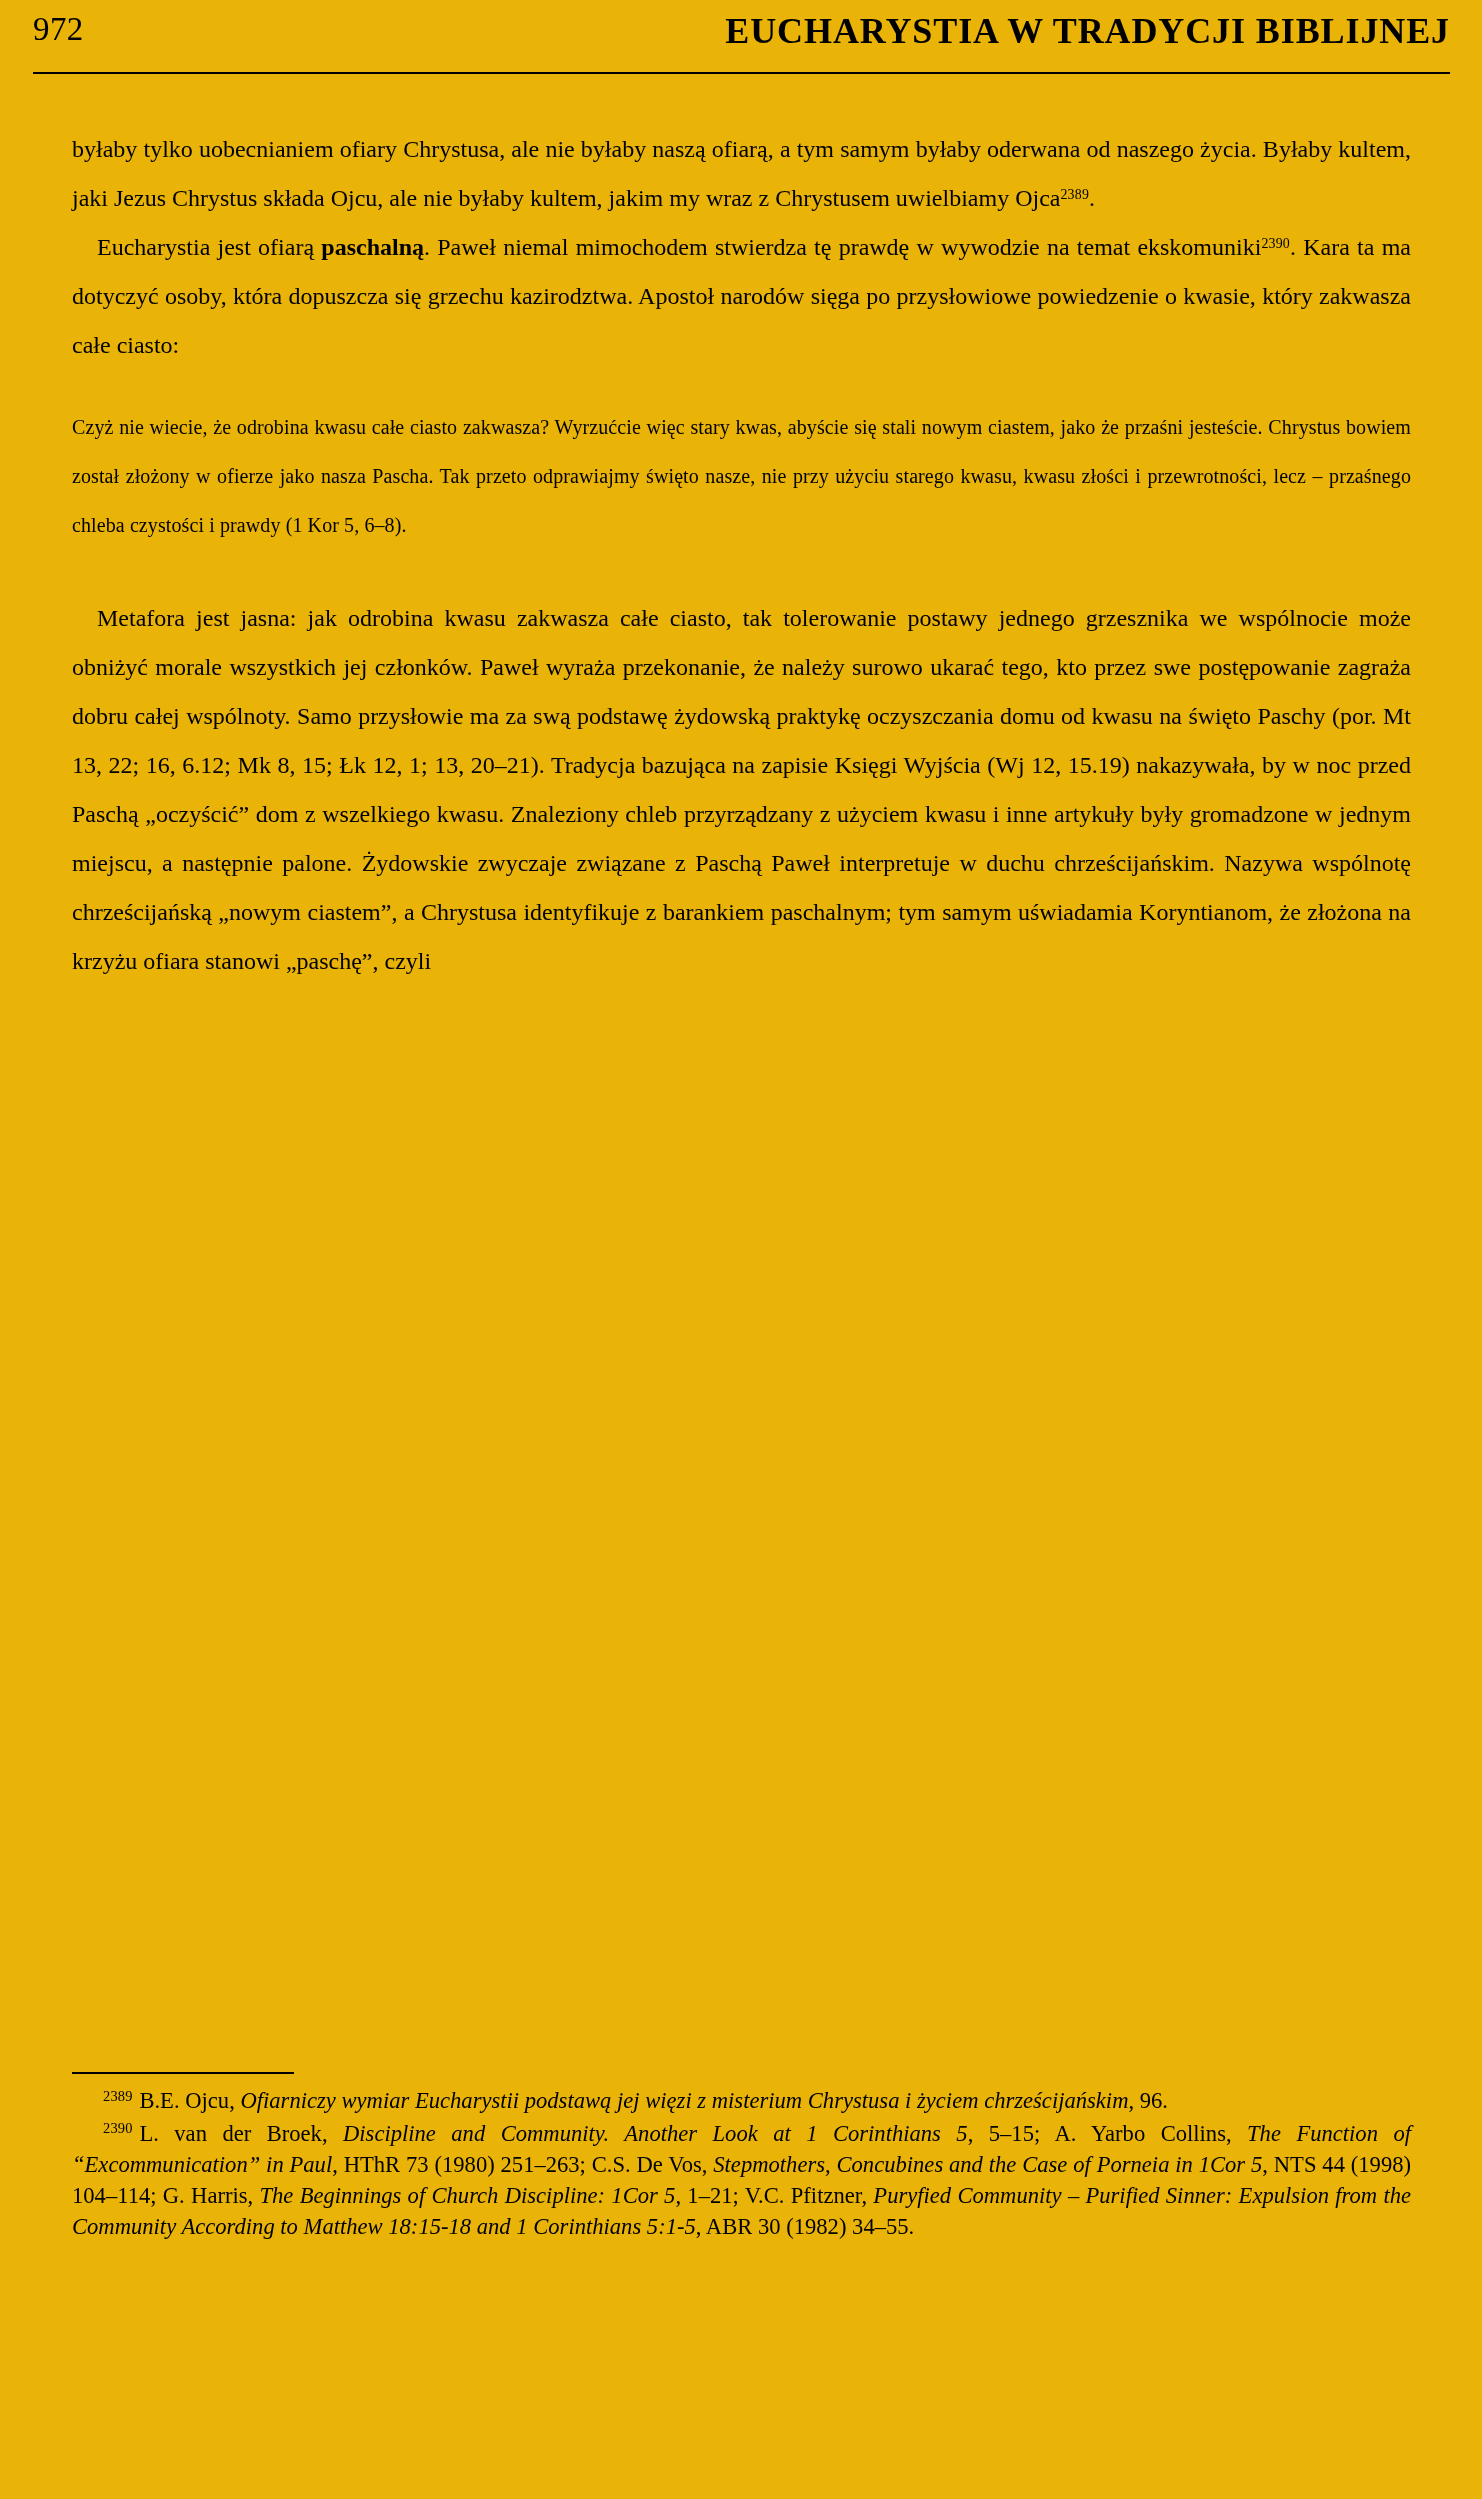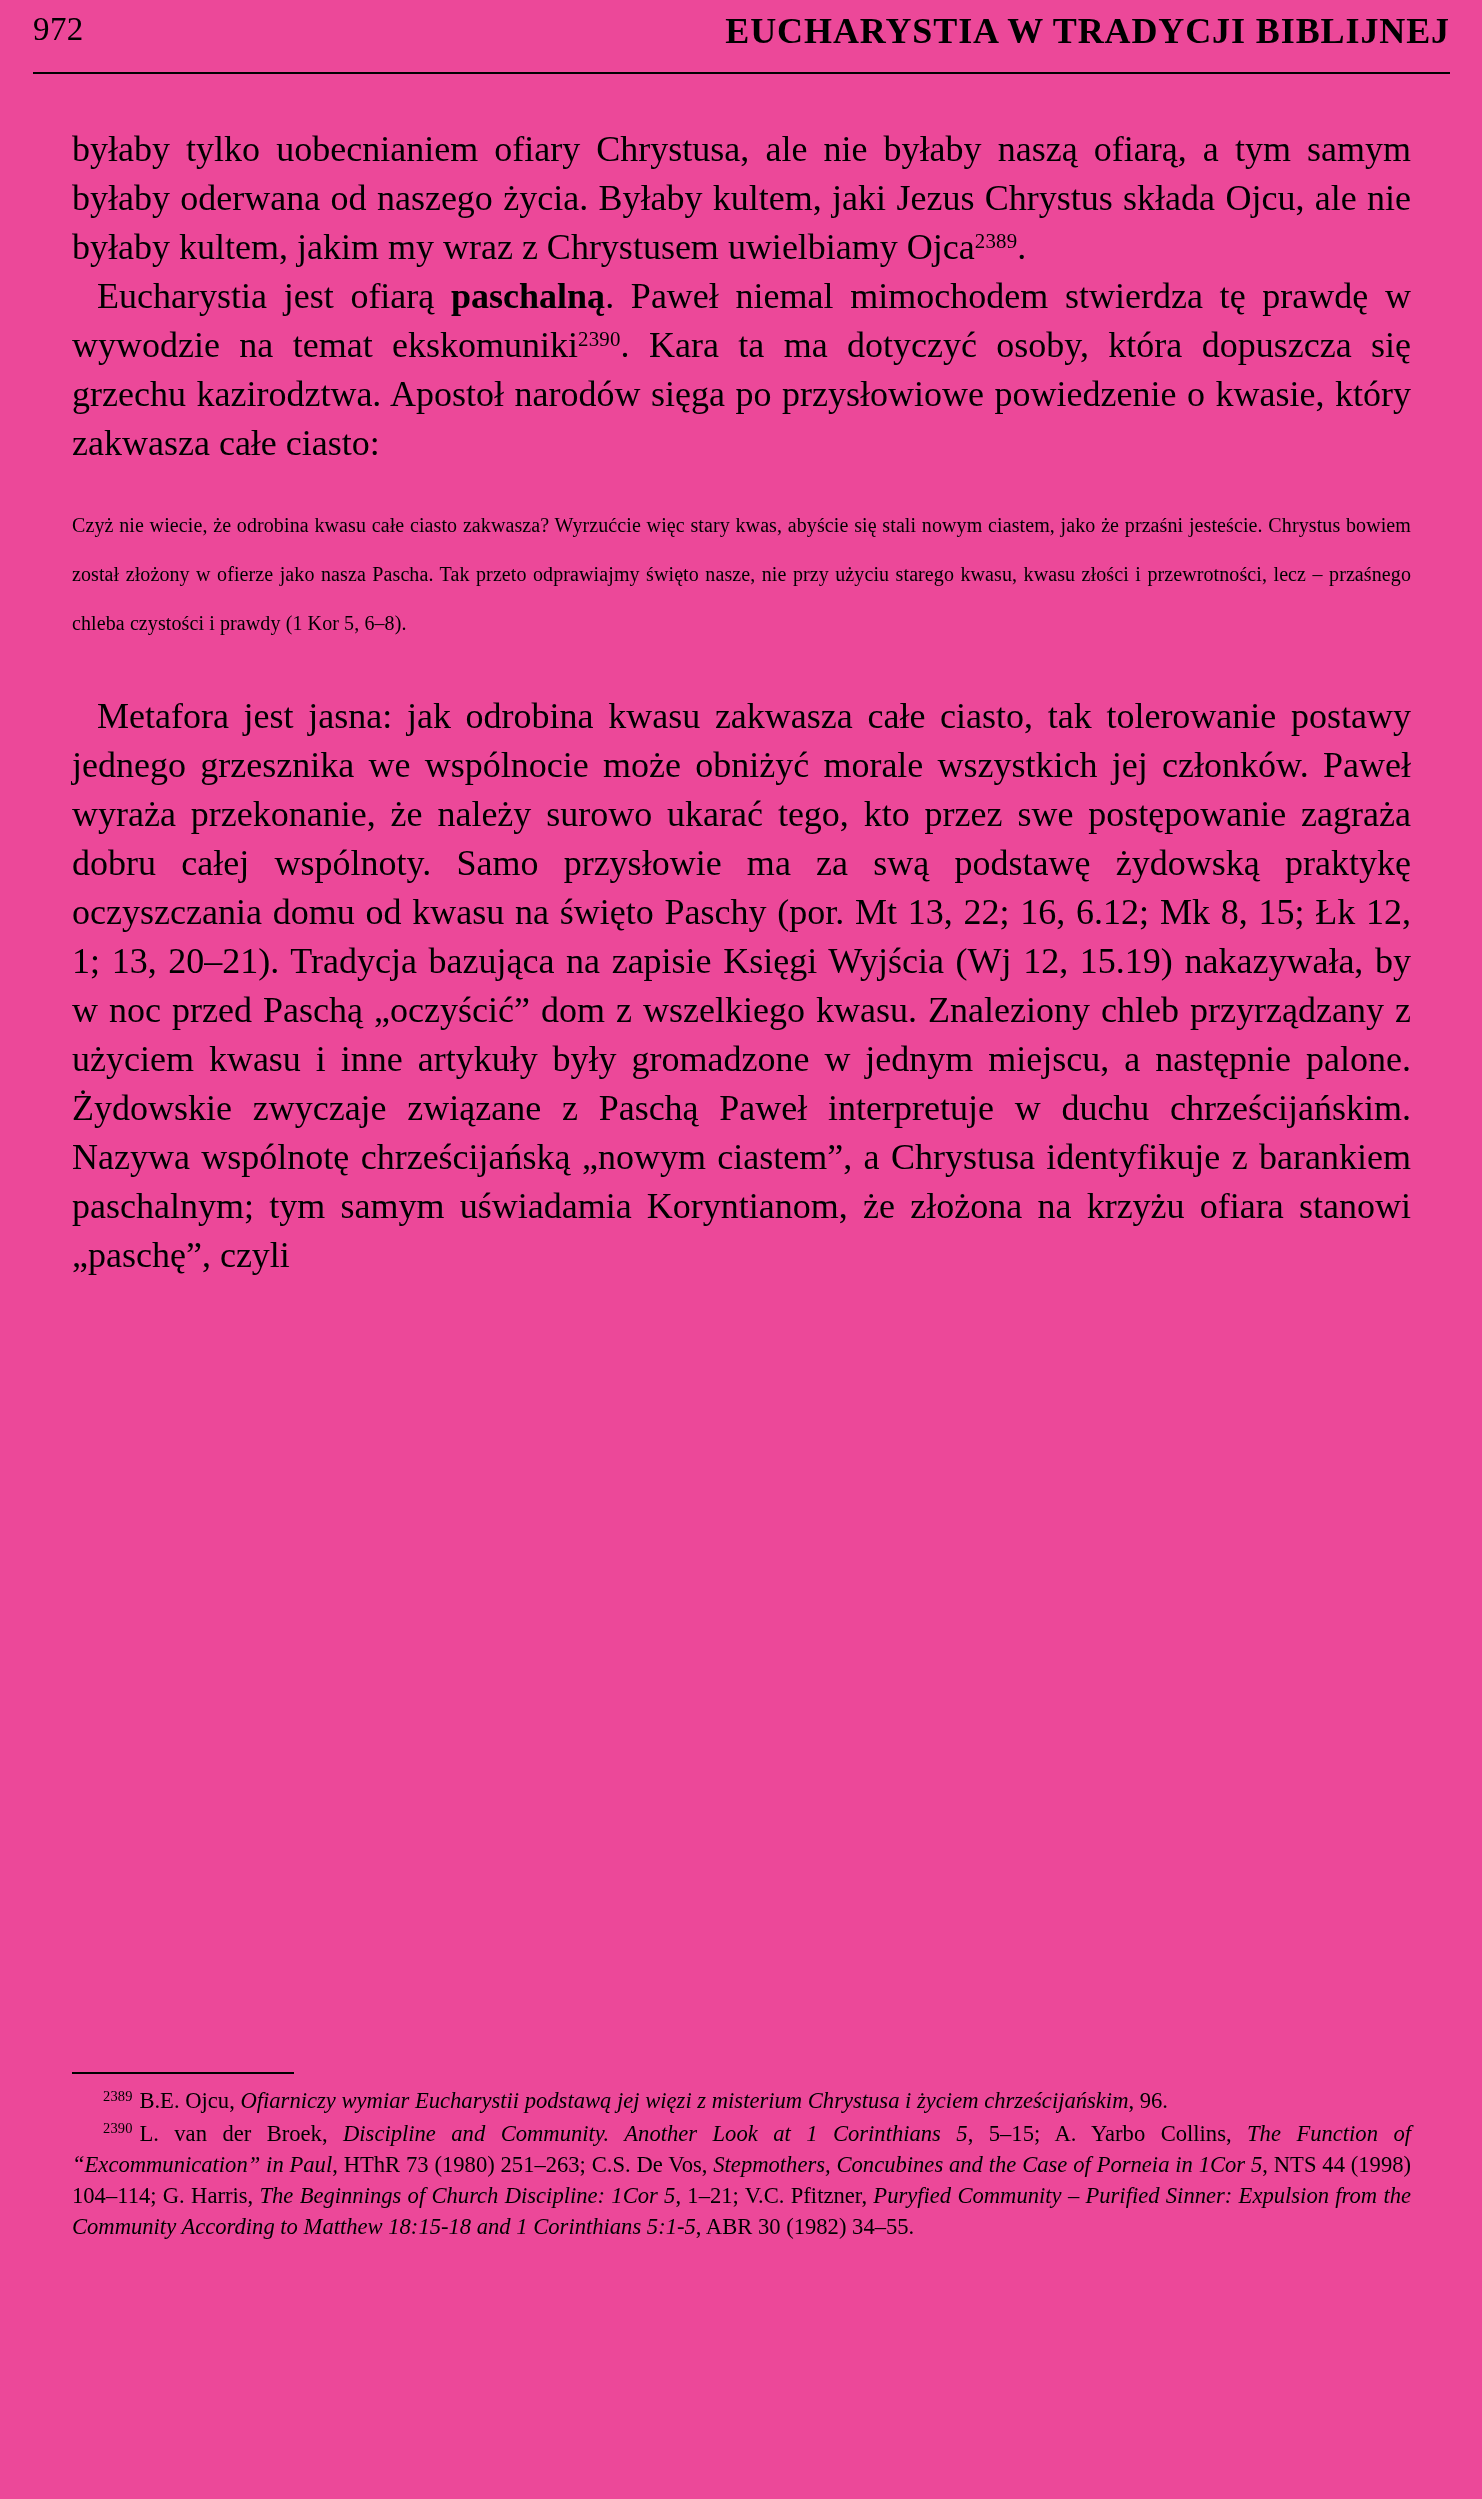--- a/index.html
+++ b/index.html
@@ -6,21 +6,21 @@
   html, body {
     margin: 0;
     padding: 0;
     background: #ffffff;
   }
 
   .page {
     position: relative;
     width: 1483px;
     height: 2500px;
-    background: #ec4899;
+    background: #eab308;
     box-sizing: border-box;
     padding: 0;
     overflow: hidden;
     font-family: "Liberation Serif", "DejaVu Serif", serif;
     color: #000000;
     -webkit-font-smoothing: antialiased;
   }
 
   
   .running-head {
@@ -67,21 +67,21 @@
   }
 
   p {
     margin: 0;
     text-align: justify;
     text-justify: inter-word;
     hyphens: manual;
   }
 
   .body-par {
-    font-size: 36px;
+    font-size: 24px;
     line-height: 49px;
     text-indent: 0;
   }
 
   .body-par.indent {
     text-indent: 25px;
   }
 
   .gap-par {
   }

